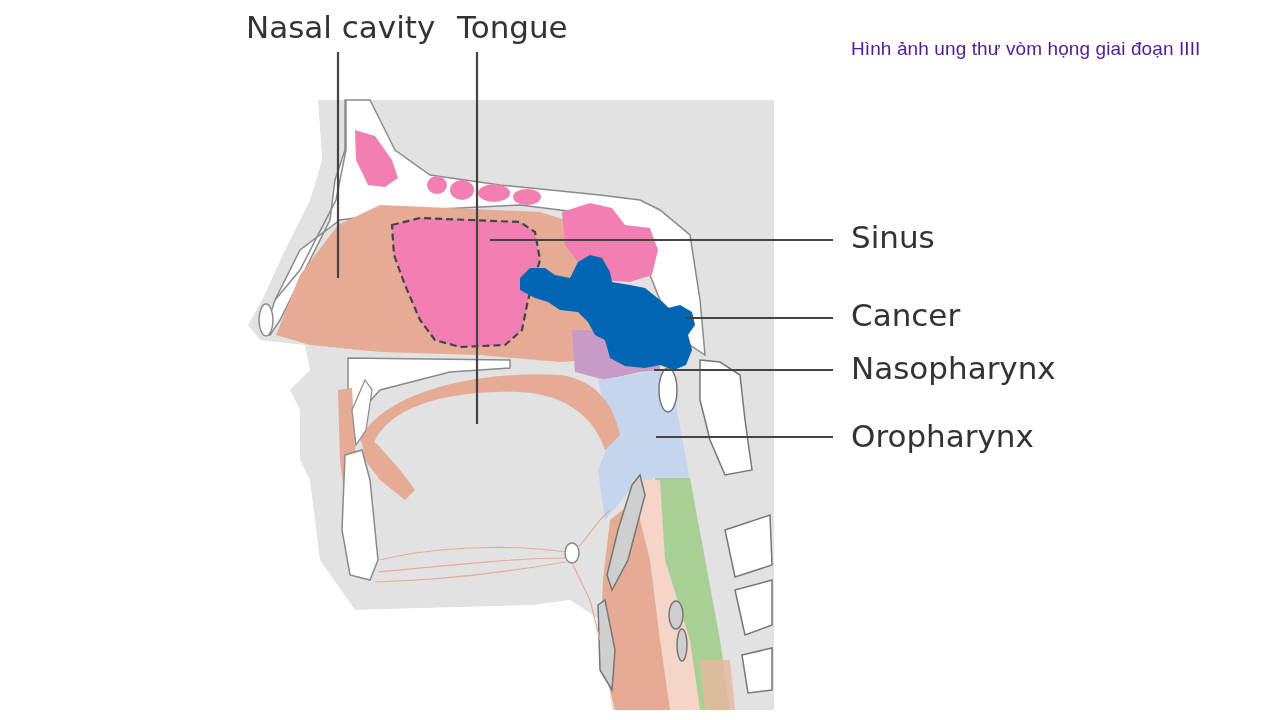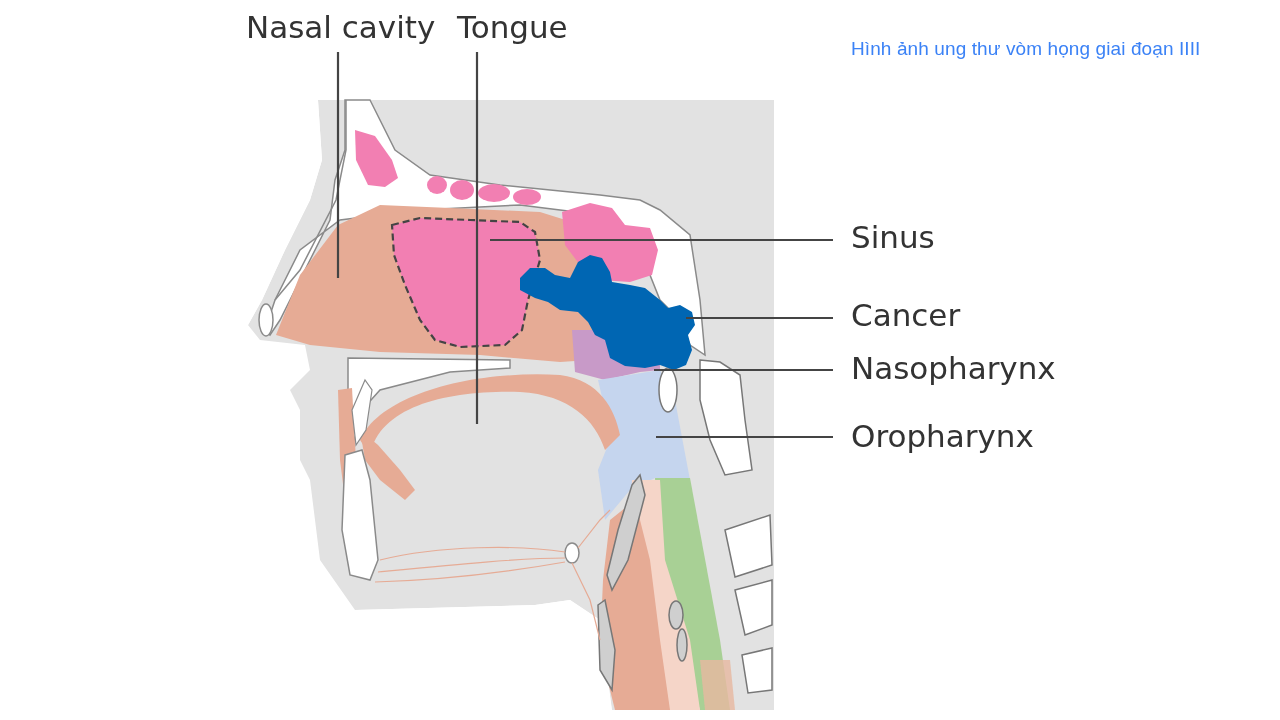--- a/index.html
+++ b/index.html
@@ -1,19 +1,19 @@
 <!DOCTYPE html>
 <html><head>
   <meta charset="utf-8">
   <style>
     html, body { margin: 0; padding: 0; background: #ffffff; }
     body { width: 1280px; height: 720px; position: relative; overflow: hidden; font-family: "DejaVu Sans", sans-serif; }
     .caption {
       position: absolute; left: 851px; top: 38px;
-      font-family: "Liberation Sans", sans-serif; font-size: 19px; color: #3b82f6;
+      font-family: "Liberation Sans", sans-serif; font-size: 19px; color: #4c1d95;
       white-space: nowrap; letter-spacing: 0.1px;
     }
     .diagram { position: absolute; left: 0; top: 0; width: 1280px; height: 720px; }
     .lbl { font-family: "DejaVu Sans", sans-serif; font-size: 31px; fill: #333333; }
   </style>
 </head>
 <body>
 
 <div class="caption">Hình ảnh ung thư vòm họng giai đoạn IIII</div>
 

